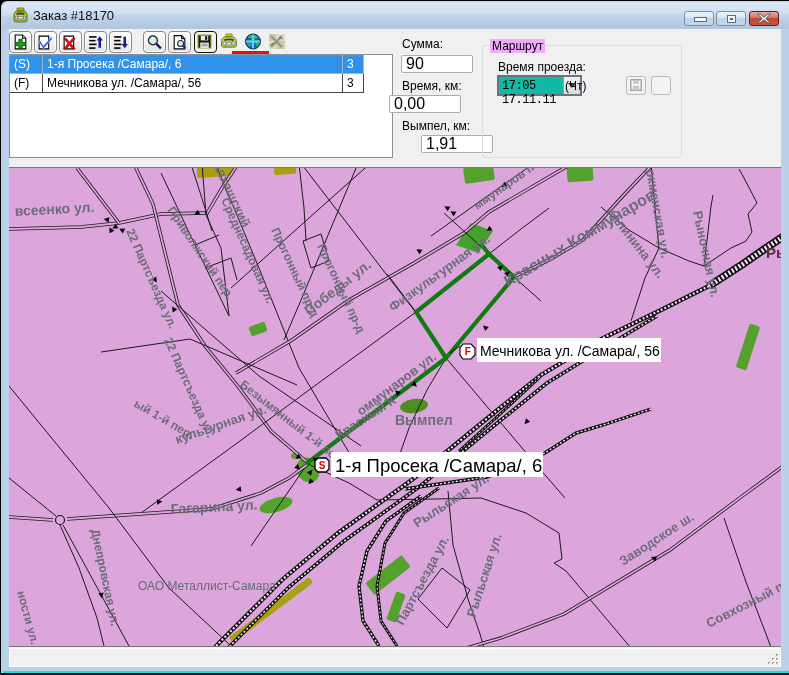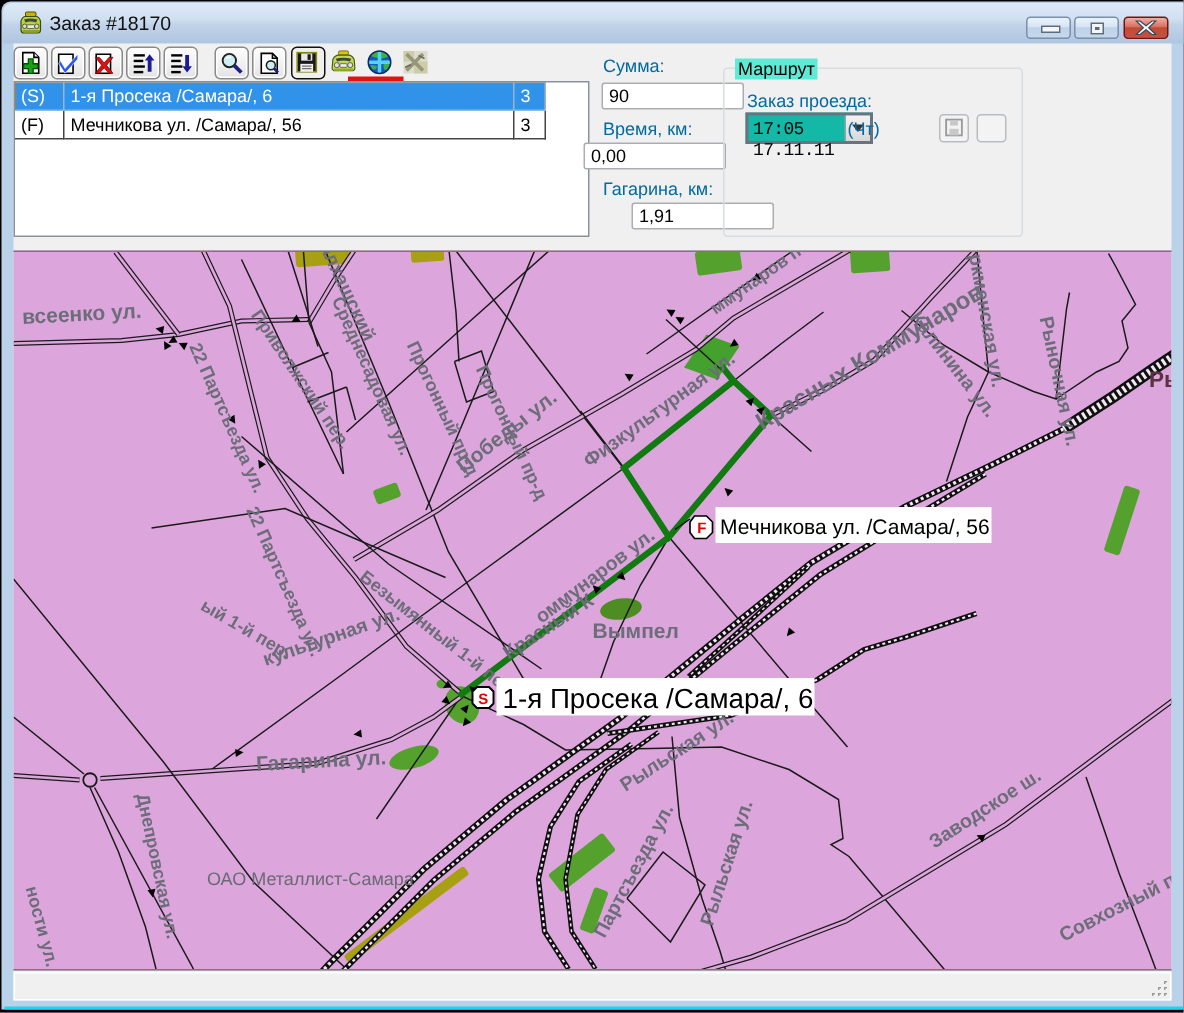--- a/index.html
+++ b/index.html
@@ -31,25 +31,25 @@
 #list{position:absolute;left:0px;top:25px;width:384px;height:104px;background:#fff;
   border:1px solid #8a9199;box-sizing:border-box;}
 .row{position:absolute;left:0;height:19px;width:354px;font-size:12px;line-height:19px;color:#000;}
 .c1{position:absolute;left:0;top:0;width:33px;height:19px;border-right:1px solid #444;border-bottom:1px solid #444;padding-left:4px;box-sizing:border-box;}
 .c2{position:absolute;left:33px;top:0;width:300px;height:19px;border-right:1px solid #444;border-bottom:1px solid #444;padding-left:4px;box-sizing:border-box;}
 .c3{position:absolute;left:333px;top:0;width:21px;height:19px;border-right:1px solid #444;border-bottom:1px solid #444;padding-left:4px;box-sizing:border-box;}
 #row1{top:0px;background:#3093e9;color:#fff;outline:1px dotted #c87828;outline-offset:-1px;}
 #row1 .c1,#row1 .c2,#row1 .c3{border-color:#9ab6cf;}
 #row2{top:19px;background:#fff;}
 
-.lab{position:absolute;font-size:12px;color:#0369a1;}
-.fld{position:absolute;width:95px;height:18px;border:1px solid #abadb3;border-radius:2px;background:#fff;
-  font-size:12px;line-height:16px;padding-left:4px;box-sizing:border-box;}
+.lab{position:absolute;font-size:12px;color:#000000;}
+.fld{position:absolute;width:72px;height:18px;border:1px solid #abadb3;border-radius:2px;background:#fff;
+  font-size:16px;line-height:16px;padding-left:4px;box-sizing:border-box;}
 #grp{position:absolute;left:473px;top:16px;width:198px;height:111px;border:1px solid #d7dee3;border-radius:3px;}
-#grp .gl{position:absolute;left:7px;top:-7px;background:#5eead4;padding:0 2px;font-size:12px;}
+#grp .gl{position:absolute;left:7px;top:-7px;background:#f0abfc;padding:0 2px;font-size:12px;}
 #combo{position:absolute;left:488px;top:46px;width:85px;height:21px;border:2px solid #6a7480;background:#14b8a6;box-sizing:border-box;font-family:Liberation Mono, monospace;}
 #combo .tx{position:absolute;left:3px;top:2px;font-size:12px;letter-spacing:-0.45px;color:#000;}
 #combo .dd{position:absolute;right:0px;top:0px;width:16px;height:17px;background:linear-gradient(#f2f2f2,#d8d8d8);border-left:1px solid #98a0a8;}
 #combo .dd b{position:absolute;left:4px;top:6px;width:0;height:0;border-left:4px solid transparent;border-right:4px solid transparent;border-top:5px solid #333;}
 .dbtn{position:absolute;top:47px;width:20px;height:19px;border:1px solid #b8bcc0;border-radius:3px;background:#f3f3f3;box-sizing:border-box;}
 
 #map{position:absolute;left:0px;top:138px;width:772px;height:480px;border-top:1px solid #787878;border-bottom:1px solid #787878;box-sizing:border-box;background:#dca6dc;overflow:hidden;}
 
 #status{position:absolute;left:0px;top:619px;width:772px;height:19px;background:#fff;}
 #status .in{position:absolute;left:1px;top:1px;right:1px;bottom:1px;background:#f0f0f0;}
@@ -182,26 +182,26 @@
           <div class="c1">(F)</div>
           <div class="c2">Мечникова ул. /Самара/, 56</div>
           <div class="c3">3</div>
         </div>
     </div>
 
     <div class="lab" style="left:393px;top:8px">Сумма:</div>
     <div class="fld" style="left:392px;top:26px">90</div>
     <div class="lab" style="left:393px;top:50px">Время, км:</div>
     <div class="fld" style="left:380px;top:66px">0,00</div>
-    <div class="lab" style="left:393px;top:90px">Гагарина, км:</div>
+    <div class="lab" style="left:393px;top:90px">Вымпел, км:</div>
     <div class="fld" style="left:412px;top:106px">1,91</div>
     <div id="grp">
         <div class="gl">Маршрут</div>
       </div>
-    <div class="lab" style="left:489px;top:31px">Заказ проезда:</div>
+    <div class="lab" style="left:489px;top:31px">Время проезда:</div>
     <div id="combo">
         <span class="tx">17:05 17.11.11</span>
         <span class="dd">
           <b></b>
         </span>
       </div>
     <div class="lab" style="left:556px;top:50px">(Чт)</div>
     <div class="dbtn" style="left:617px">
         <svg width="14" height="14" viewBox="0 0 16 16" style="position:absolute;left:2px;top:1px">
       <rect x="2" y="2" width="12" height="12" fill="none" stroke="#9a9a9a" stroke-width="1.4"></rect>

